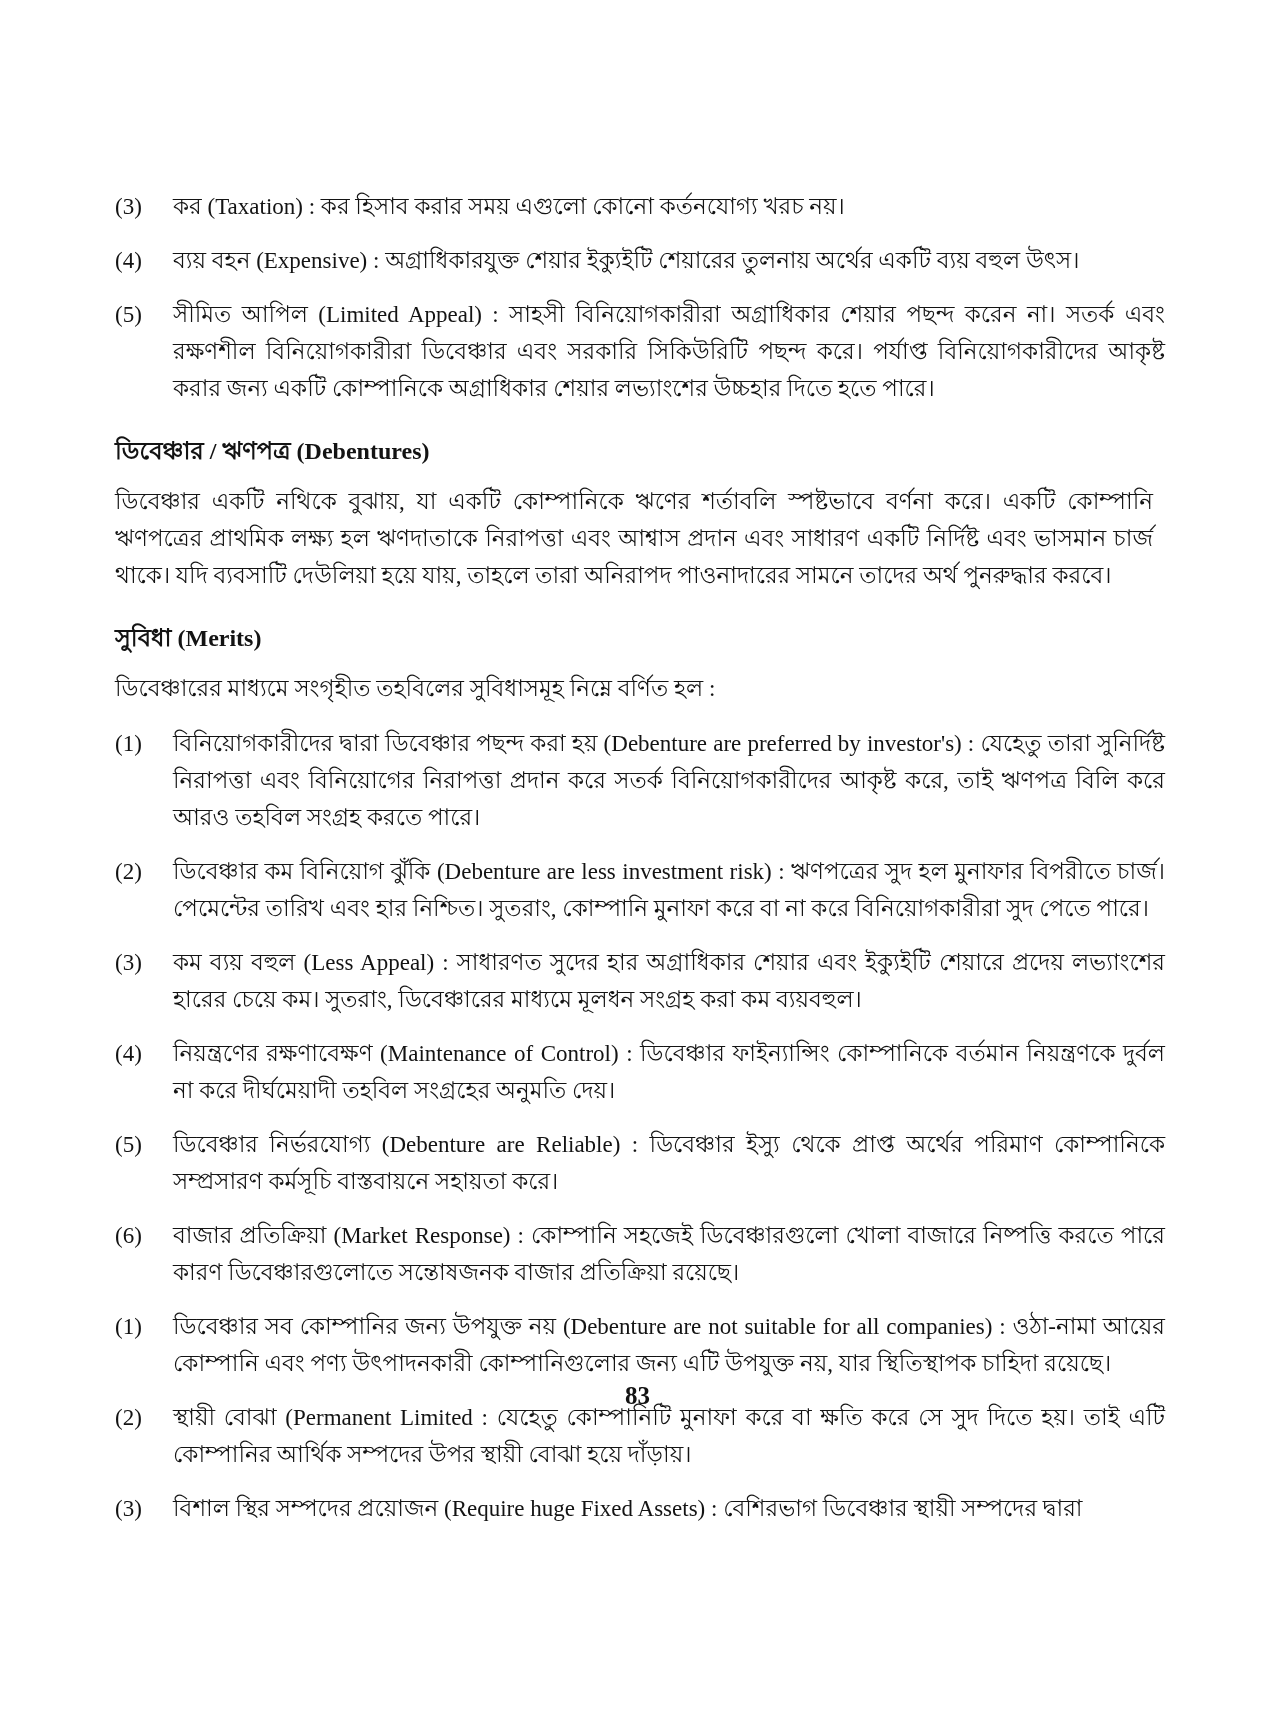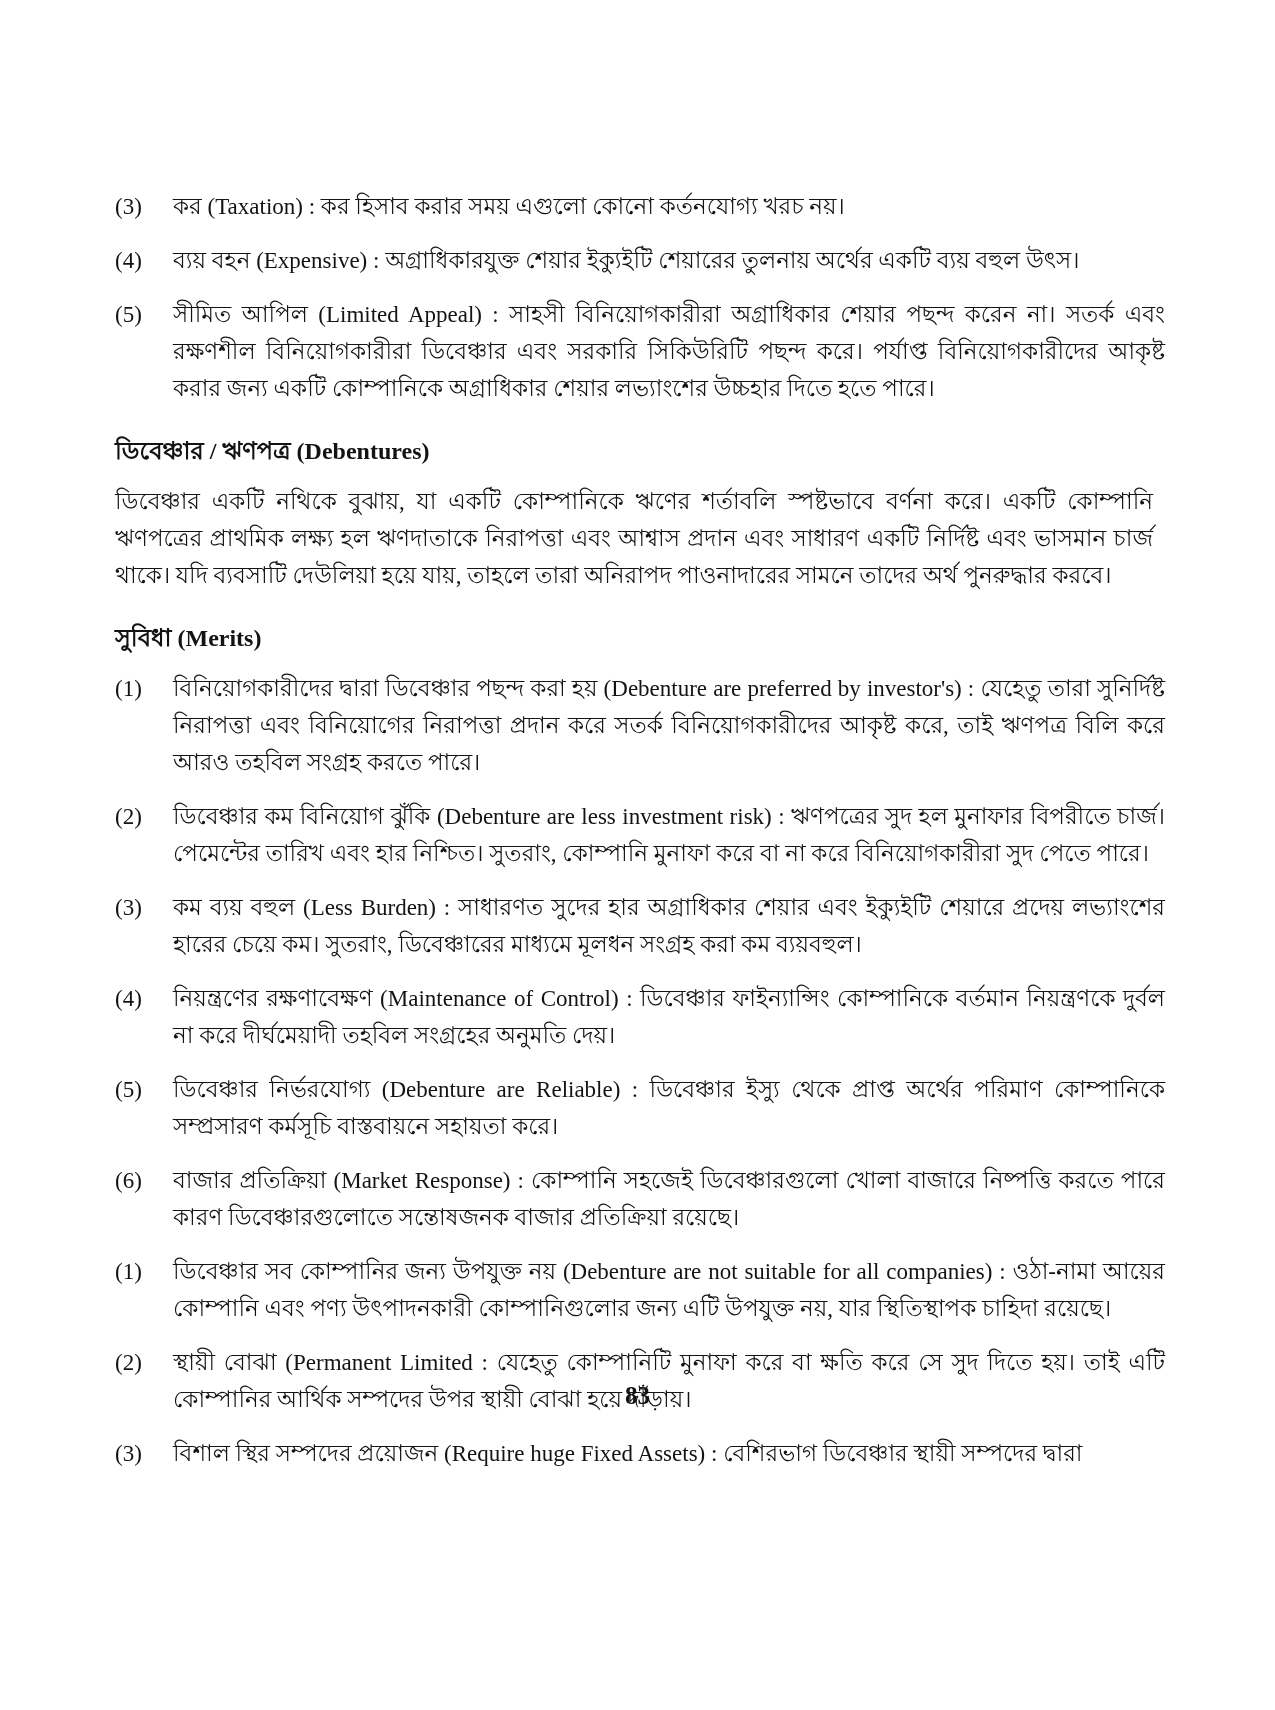--- a/index.html
+++ b/index.html
@@ -75,32 +75,33 @@
     </div>
     <div class="list-item">
       <span class="item-num">(5)</span>
       <span class="item-text">সীমিত আপিল (Limited Appeal) : সাহসী বিনিয়োগকারীরা অগ্রাধিকার শেয়ার পছন্দ করেন না। সতর্ক এবং রক্ষণশীল বিনিয়োগকারীরা ডিবেঞ্চার এবং সরকারি সিকিউরিটি পছন্দ করে। পর্যাপ্ত বিনিয়োগকারীদের আকৃষ্ট করার জন্য একটি কোম্পানিকে অগ্রাধিকার শেয়ার লভ্যাংশের উচ্চহার দিতে হতে পারে।</span>
     </div>
 
     <div class="section-heading">ডিবেঞ্চার / ঋণপত্র (Debentures)</div>
     <p class="para">ডিবেঞ্চার একটি নথিকে বুঝায়, যা একটি কোম্পানিকে ঋণের শর্তাবলি স্পষ্টভাবে বর্ণনা করে। একটি কোম্পানি ঋণপত্রের প্রাথমিক লক্ষ্য হল ঋণদাতাকে নিরাপত্তা এবং আশ্বাস প্রদান এবং সাধারণ একটি নির্দিষ্ট এবং ভাসমান চার্জ থাকে। যদি ব্যবসাটি দেউলিয়া হয়ে যায়, তাহলে তারা অনিরাপদ পাওনাদারের সামনে তাদের অর্থ পুনরুদ্ধার করবে।</p>
 
     <div class="section-heading">সুবিধা (Merits)</div>
+    <p class="para lead">ডিবেঞ্চারের মাধ্যমে সংগৃহীত তহবিলের সুবিধাসমূহ নিম্নে বর্ণিত হল :</p>
 
     <div class="list-item">
       <span class="item-num">(1)</span>
       <span class="item-text">বিনিয়োগকারীদের দ্বারা ডিবেঞ্চার পছন্দ করা হয় (Debenture are preferred by investor's) : যেহেতু তারা সুনির্দিষ্ট নিরাপত্তা এবং বিনিয়োগের নিরাপত্তা প্রদান করে সতর্ক বিনিয়োগকারীদের আকৃষ্ট করে, তাই ঋণপত্র বিলি করে আরও তহবিল সংগ্রহ করতে পারে।</span>
     </div>
     <div class="list-item">
       <span class="item-num">(2)</span>
       <span class="item-text">ডিবেঞ্চার কম বিনিয়োগ ঝুঁকি (Debenture are less investment risk) : ঋণপত্রের সুদ হল মুনাফার বিপরীতে চার্জ। পেমেন্টের তারিখ এবং হার নিশ্চিত। সুতরাং, কোম্পানি মুনাফা করে বা না করে বিনিয়োগকারীরা সুদ পেতে পারে।</span>
     </div>
     <div class="list-item">
       <span class="item-num">(3)</span>
-      <span class="item-text">কম ব্যয় বহুল (Less Burden) : সাধারণত সুদের হার অগ্রাধিকার শেয়ার এবং ইক্যুইটি শেয়ারে প্রদেয় লভ্যাংশের হারের চেয়ে কম। সুতরাং, ডিবেঞ্চারের মাধ্যমে মূলধন সংগ্রহ করা কম ব্যয়বহুল।</span>
+      <span class="item-text">কম ব্যয় বহুল (Less Appeal) : সাধারণত সুদের হার অগ্রাধিকার শেয়ার এবং ইক্যুইটি শেয়ারে প্রদেয় লভ্যাংশের হারের চেয়ে কম। সুতরাং, ডিবেঞ্চারের মাধ্যমে মূলধন সংগ্রহ করা কম ব্যয়বহুল।</span>
     </div>
     <div class="list-item">
       <span class="item-num">(4)</span>
       <span class="item-text">নিয়ন্ত্রণের রক্ষণাবেক্ষণ (Maintenance of Control) : ডিবেঞ্চার ফাইন্যান্সিং কোম্পানিকে বর্তমান নিয়ন্ত্রণকে দুর্বল না করে দীর্ঘমেয়াদী তহবিল সংগ্রহের অনুমতি দেয়।</span>
     </div>
     <div class="list-item">
       <span class="item-num">(5)</span>
       <span class="item-text">ডিবেঞ্চার নির্ভরযোগ্য (Debenture are Reliable) : ডিবেঞ্চার ইস্যু থেকে প্রাপ্ত অর্থের পরিমাণ কোম্পানিকে সম্প্রসারণ কর্মসূচি বাস্তবায়নে সহায়তা করে।</span>
     </div>
     <div class="list-item">

